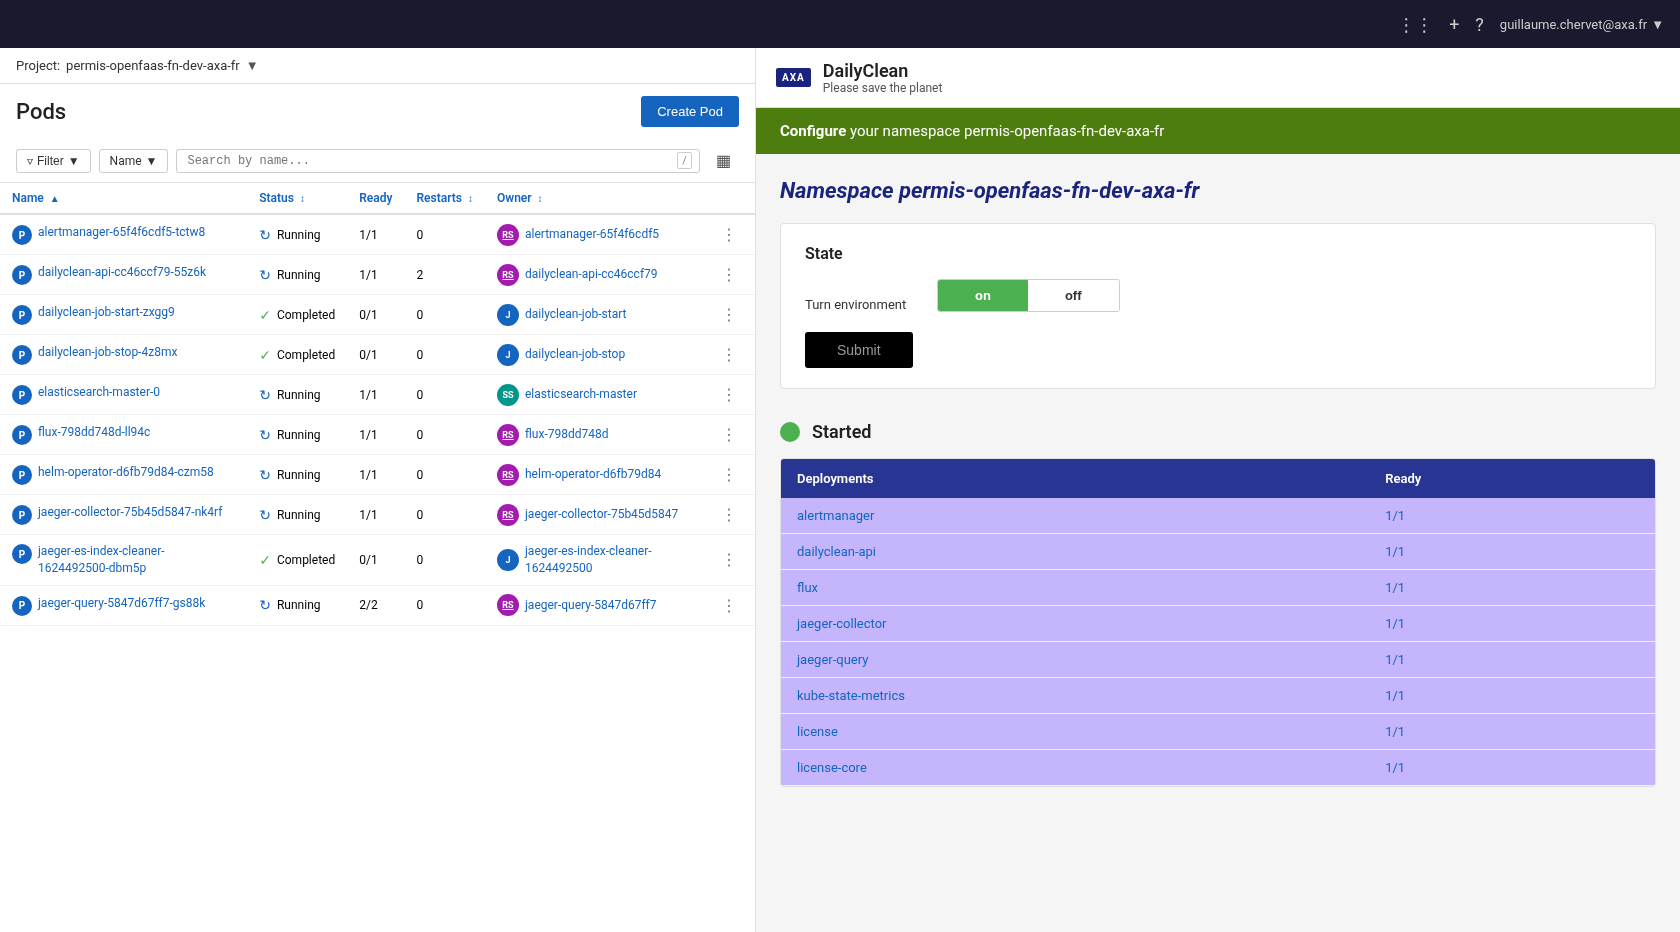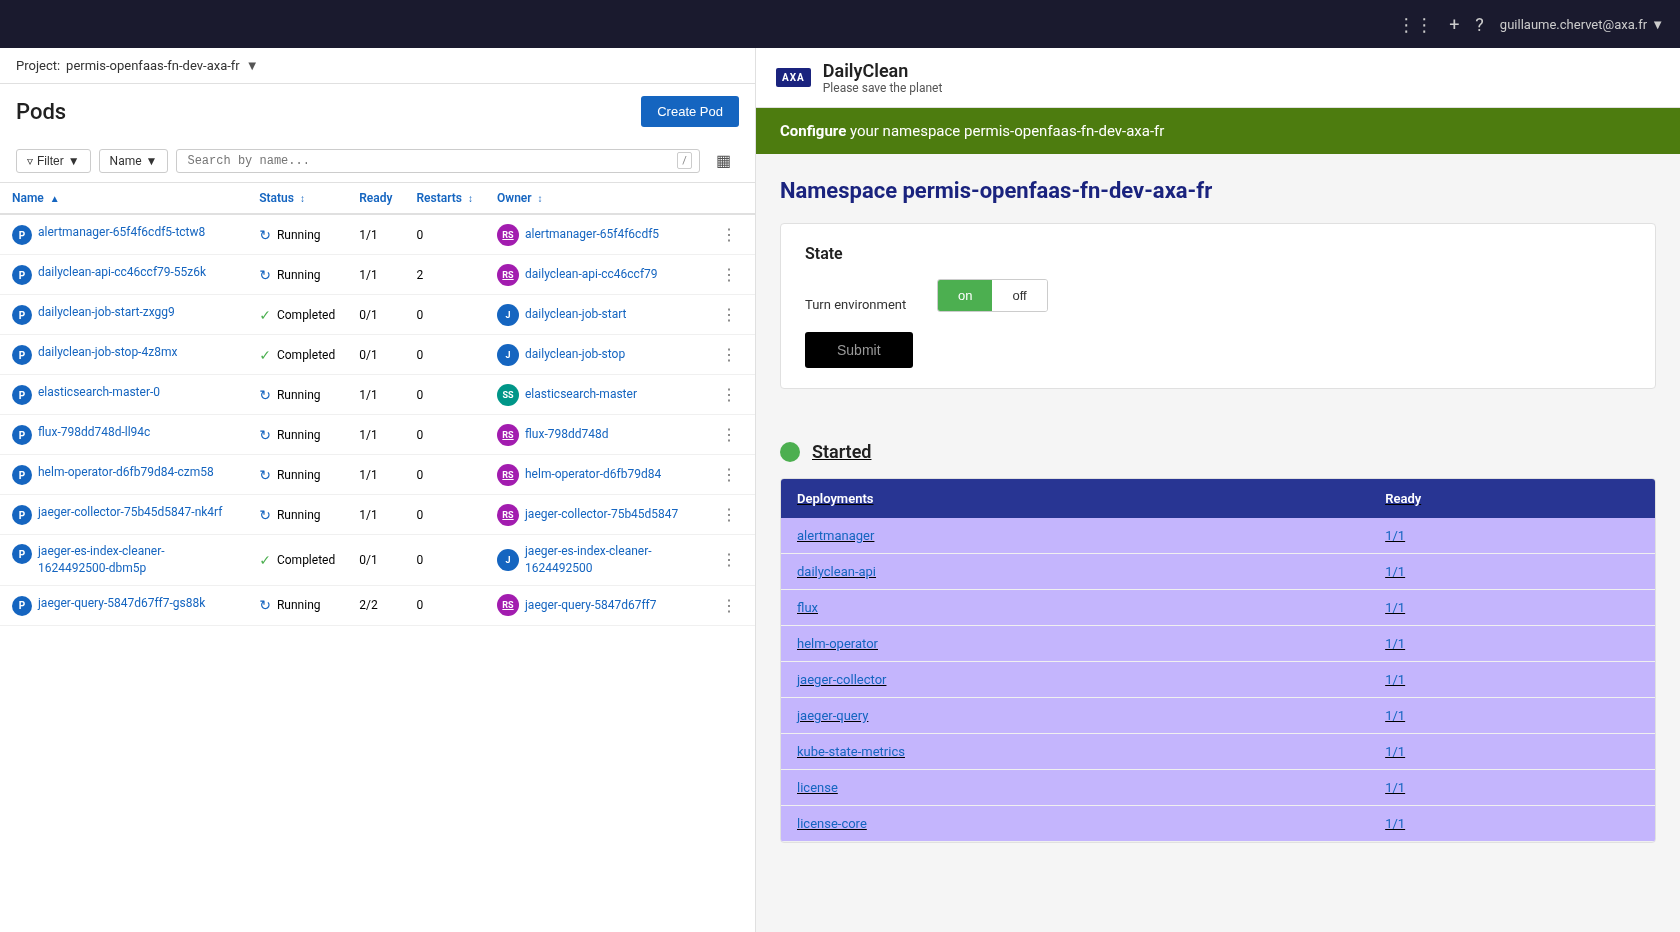--- a/index.html
+++ b/index.html
@@ -203,57 +203,57 @@
     .configure-banner {
       background: #4d7c0f;
       color: #fff;
       padding: 14px 24px;
       font-size: 15px;
     }
     .configure-banner strong { font-weight: 700; }
 
     
     .namespace-section { padding: 24px; }
-    .namespace-title { font-size: 22px; font-weight: 700; color: #1a237e; margin-bottom: 20px; }
+    .namespace-title { font-size: 22px; font-weight: 700; color: #1a237e; margin-bottom: 20px; font-style: italic; }
 
     
     .state-card {
       background: #fff;
       border: 1px solid #e0e0e0;
       border-radius: 4px;
       padding: 20px 24px;
-      margin-bottom: 28px;
+      margin-bottom: 8px;
     }
     .state-title { font-size: 16px; font-weight: 600; color: #212121; margin-bottom: 16px; }
     .toggle-row { display: flex; align-items: flex-end; gap: 12px; margin-bottom: 20px; }
     .toggle-label { font-size: 13px; color: #333; min-width: 120px; }
     .toggle-group { display: flex; border: 1px solid #ccc; border-radius: 3px; overflow: hidden; }
     .toggle-btn {
-      padding: 8px 20px;
+      padding: 8px 37px;
       font-size: 13px;
-      font-weight: 400;
+      font-weight: 700;
       border: none;
       cursor: pointer;
     }
     .toggle-btn.on { background: #4caf50; color: #fff; }
     .toggle-btn.off { background: #fff; color: #333; }
     .submit-btn {
       display: block;
       padding: 10px 32px;
       background: #000000;
       color: #999;
       border: none;
       border-radius: 3px;
       font-size: 14px;
       font-weight: 500;
       cursor: not-allowed;
     }
 
     
-    .started-section { padding: 0 24px 24px; text-decoration: underline; }
+    .started-section { padding: 0 24px 24px; }
     .started-header { display: flex; align-items: center; gap: 12px; margin-bottom: 16px; }
     .started-dot { width: 20px; height: 20px; background: #4caf50; border-radius: 50%; }
     .started-title { font-size: 18px; font-weight: 600; color: #212121; }
 
     
     .deployments-table-wrap { border: 1px solid #e0e0e0; border-radius: 4px; overflow: hidden; }
     .deployments-table { width: 100%; border-collapse: collapse; }
     .deployments-table thead th {
       background: #283593;
       color: #fff;
@@ -651,28 +651,20 @@
               <tr>
     <td>
       <span class="dep-name">flux</span>
     </td>
     <td>
       <span class="dep-ready">1/1</span>
     </td>
   </tr>
               <tr>
     <td>
-      <span class="dep-name">helm-operator</span>
-    </td>
-    <td>
-      <span class="dep-ready">1/1</span>
-    </td>
-  </tr>
-              <tr>
-    <td>
       <span class="dep-name">jaeger-collector</span>
     </td>
     <td>
       <span class="dep-ready">1/1</span>
     </td>
   </tr>
               <tr>
     <td>
       <span class="dep-name">jaeger-query</span>
     </td>

